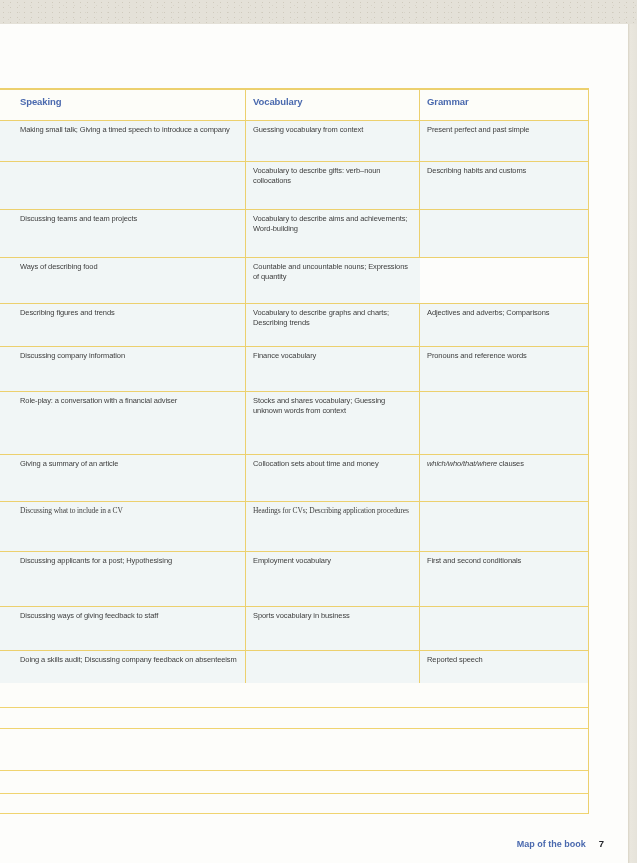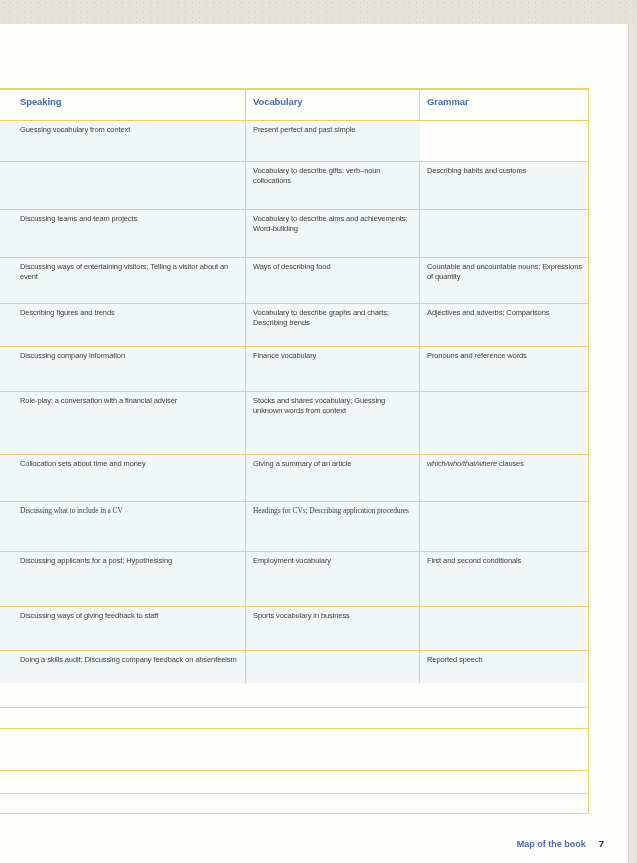--- a/index.html
+++ b/index.html
@@ -94,41 +94,41 @@
 
   <div class="t-row hdr">
     <div class="cell"></div>
     <div class="cell">Speaking</div>
     <div class="cell">Vocabulary</div>
     <div class="cell">Grammar</div>
   </div>
 
   <div class="t-row rh1">
     <div class="cell"></div>
+    <div class="cell">Making small talk; Giving a timed speech to introduce a company</div>
     <div class="cell">Guessing vocabulary from context</div>
     <div class="cell">Present perfect and past simple</div>
   </div>
 
   <div class="t-row rh2">
     <div class="cell"></div>
     <div class="cell"></div>
     <div class="cell">Vocabulary to describe gifts: verb–noun collocations</div>
     <div class="cell">Describing habits and customs</div>
   </div>
 
   <div class="t-row rh3">
     <div class="cell"></div>
     <div class="cell">Discussing teams and team projects</div>
     <div class="cell">Vocabulary to describe aims and achievements; Word-building</div>
     <div class="cell"></div>
   </div>
 
   <div class="t-row rh4">
     <div class="cell"></div>
-    <div class="cell">Discussing ways of entertaining visitors; Telling a visitor about an event</div>
     <div class="cell">Ways of describing food</div>
     <div class="cell">Countable and uncountable nouns; Expressions of quantity</div>
   </div>
 
   <div class="t-row rh5">
     <div class="cell"></div>
     <div class="cell">Describing figures and trends</div>
     <div class="cell">Vocabulary to describe graphs and charts; Describing trends</div>
     <div class="cell">Adjectives and adverbs; Comparisons</div>
   </div>
@@ -142,22 +142,22 @@
 
   <div class="t-row rh7">
     <div class="cell"></div>
     <div class="cell">Role-play: a conversation with a financial adviser</div>
     <div class="cell">Stocks and shares vocabulary; Guessing unknown words from context</div>
     <div class="cell"></div>
   </div>
 
   <div class="t-row rh8">
     <div class="cell"></div>
+    <div class="cell">Giving a summary of an article</div>
     <div class="cell">Collocation sets about time and money</div>
-    <div class="cell">Giving a summary of an article</div>
     <div class="cell"><span class="it">which/who/that/where</span><span> clauses</span></div>
   </div>
 
   <div class="t-row rh9">
     <div class="cell"></div>
     <div class="cell">Discussing what to include in a CV</div>
     <div class="cell">Headings for CVs; Describing application procedures</div>
     <div class="cell"></div>
   </div>
 

